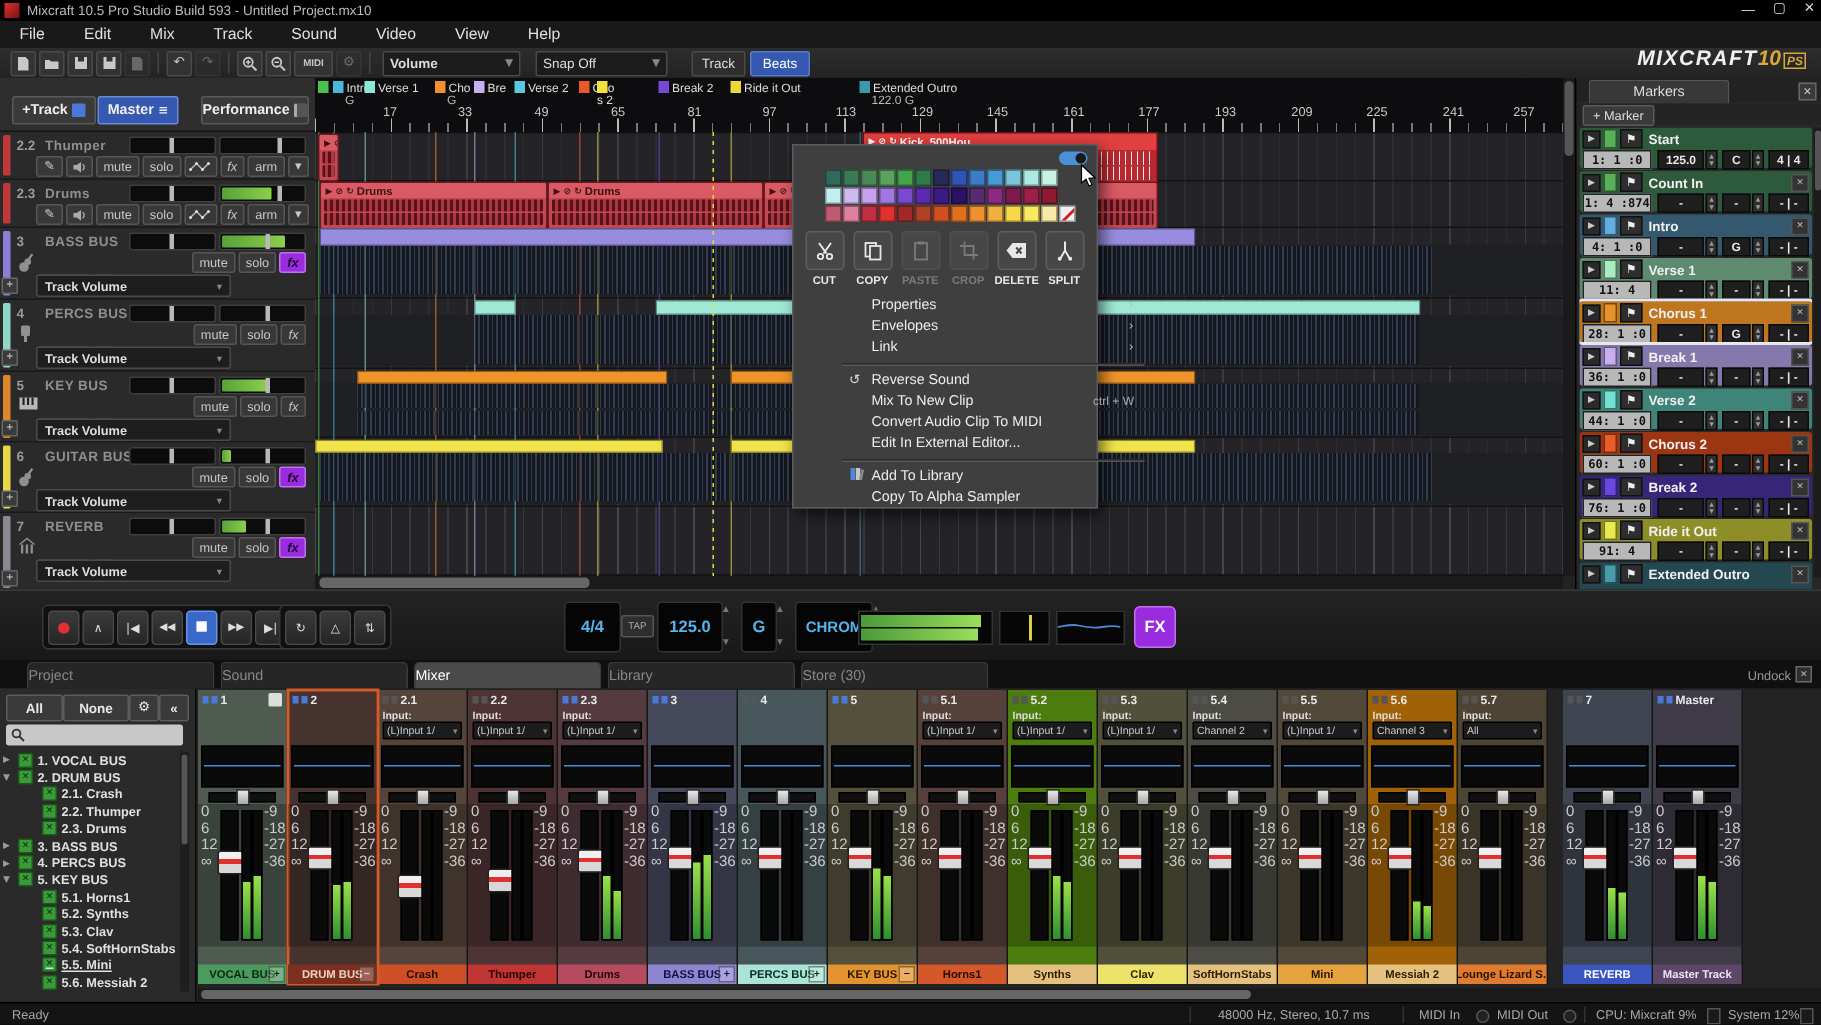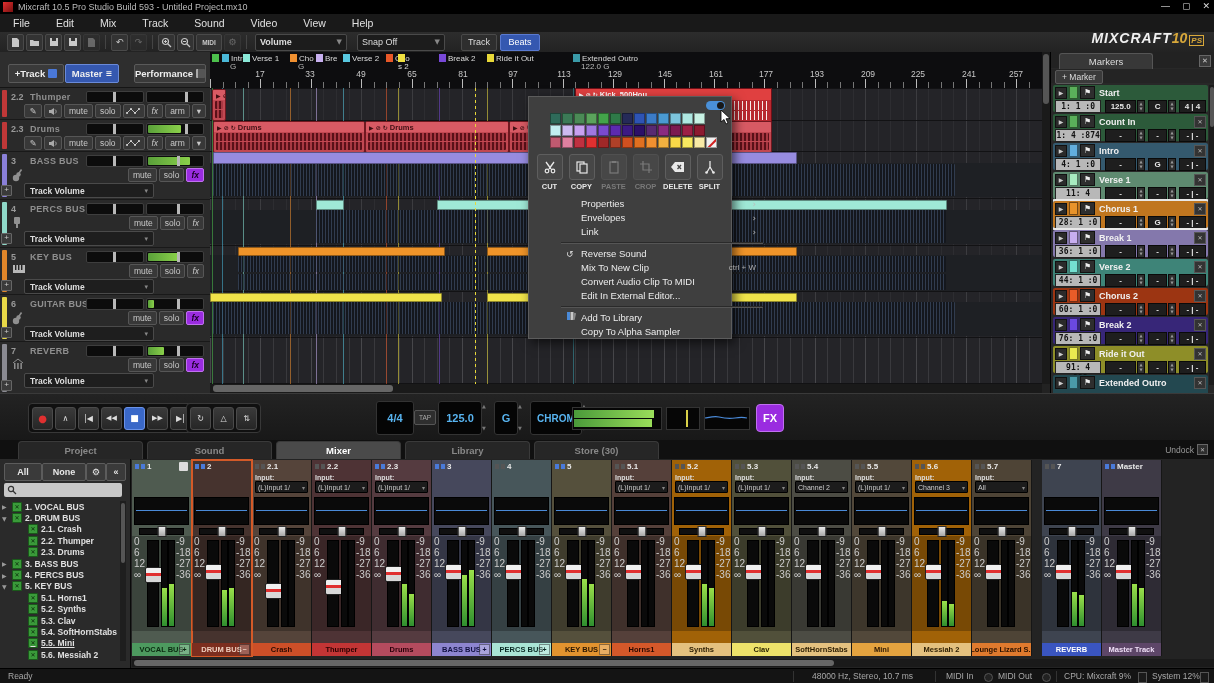--- a/index.html
+++ b/index.html
@@ -110,21 +110,21 @@
 .spincol{position:absolute;top:9px;width:7px;height:28px;display:flex;flex-direction:column;justify-content:space-between;color:#777;font-size:5px;}
 #tapbtn{position:absolute;left:414px;top:16px;width:20px;height:13px;background:#2e2e2e;border:1px solid #555;border-radius:2px;color:#aaa;font-size:6.5px;text-align:center;line-height:13px;}
 #mmeter{position:absolute;left:572px;top:13px;width:88px;height:21px;background:#060606;border:1px solid #333;}
 #mmeter .b{position:absolute;left:1px;height:8px;background:linear-gradient(90deg,#4a9a3a,#9ade5a);}
 #tickbox{position:absolute;left:666px;top:13px;width:32px;height:21px;background:#060606;border:1px solid #333;}
 #tickbox .t{position:absolute;left:60%;top:2px;bottom:2px;width:2px;background:#d8d048;}
 #wavebox{position:absolute;left:704px;top:13px;width:44px;height:21px;background:#060606;border:1px solid #333;}
 #fxbtn{position:absolute;left:756px;top:10px;width:26px;height:26px;background:#9a2ce0;border:1px solid #c070f0;border-radius:4px;color:#fff;font-weight:bold;font-size:11px;text-align:center;line-height:26px;}
 
 #tabbar{position:absolute;left:0;top:440px;width:1214px;height:19px;background:#101010;display:flex;align-items:flex-end;}
-.tab{width:123px;height:17px;margin-right:4px;background:#262626;border:1px solid #3a3a3a;border-bottom:none;border-radius:4px 4px 0 0;color:#888;font-size:9.5px;text-align:center;line-height:17px;font-weight:bold;}
+.tab{width:123px;height:17px;margin-right:4px;background:#262626;border:1px solid #3a3a3a;border-bottom:none;border-radius:4px 4px 0 0;color:#888;font-size:9.5px;text-align:left;line-height:17px;}
 .tab.active{background:#4a4a4a;color:#fff;}
 #undock{position:absolute;right:6px;top:4px;display:flex;align-items:center;gap:3px;color:#999;font-size:8.5px;}
 #undock .x{width:9px;height:9px;border:1px solid #666;background:#2e2e2e;color:#bbb;font-size:6px;text-align:center;line-height:9px;}
 
 #mixer{position:absolute;left:0;top:459px;width:1214px;height:209px;background:#232323;}
 #msb{position:absolute;left:0;top:0;width:130px;height:209px;background:#2a2a2a;border-right:1px solid #0a0a0a;}
 .fbtn{position:absolute;top:4px;height:16px;background:#3a3a3a;border:1px solid #5c5c5c;border-radius:2px;color:#e8e8e8;font-size:9px;font-weight:bold;display:flex;align-items:center;justify-content:center;}
 #msearch{position:absolute;left:4px;top:24px;width:118px;height:14px;background:#c8c8c8;border-radius:2px;display:flex;align-items:center;padding-left:3px;box-sizing:border-box;}
 #mtree{position:absolute;left:2px;top:42px;width:116px;height:160px;overflow:hidden;}
 .titem{height:11.4px;display:flex;align-items:center;gap:3px;color:#e0e0e0;font-size:8.5px;font-weight:bold;white-space:nowrap;}
@@ -1459,21 +1459,21 @@
             <div class="ftrack">
               <div class="fhandle" style="top: 22.5px;"></div>
             </div>
             <div class="mbar" style="left: 29px;"></div>
             <div class="mbar" style="left: 36px;"></div>
           </div>
           <div class="sl" style="background: rgb(212, 88, 42); color: rgb(42, 10, 0);">
             <div>Horns1</div>
           </div>
         </div>
-        <div class="strip" style="background: #a16207;">
+        <div class="strip" style="background: #4d7c0f;">
           <div class="sh">
             <div class="led off"></div>
             <div class="led off"></div>
             <div>5.2</div>
           </div>
           <div class="si">
             <div class="ilab">Input:</div>
             <div class="isel">
               <div>(L)Input 1/</div>
               <div class="uni" style="font-size: 6px; color: rgb(136, 136, 136);">▾</div>

